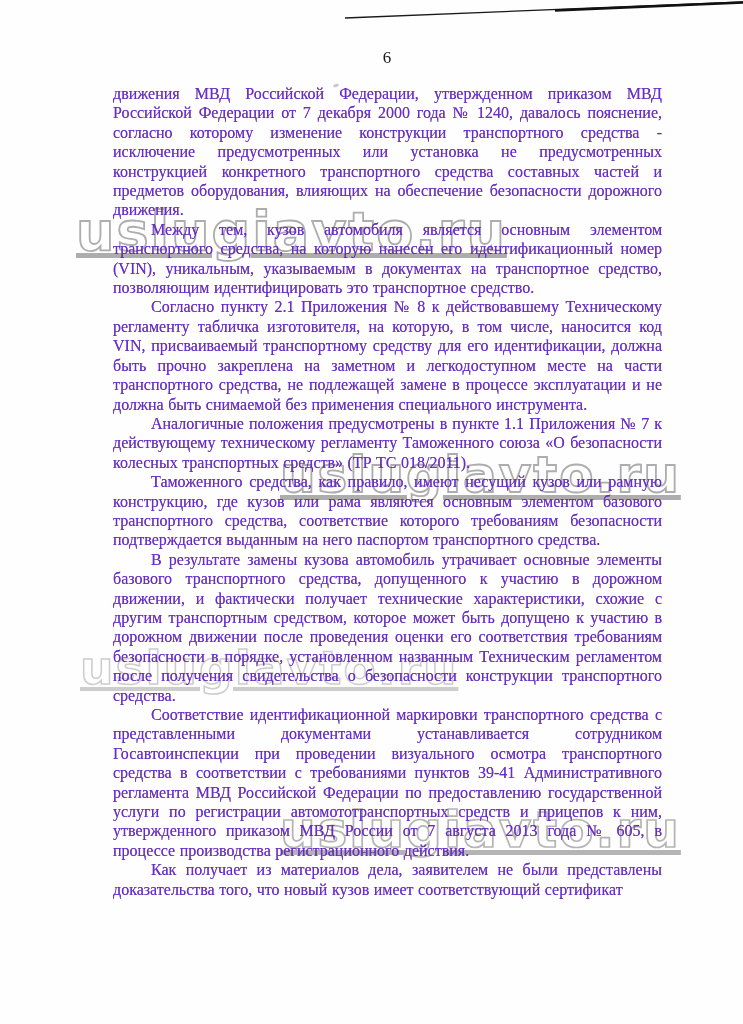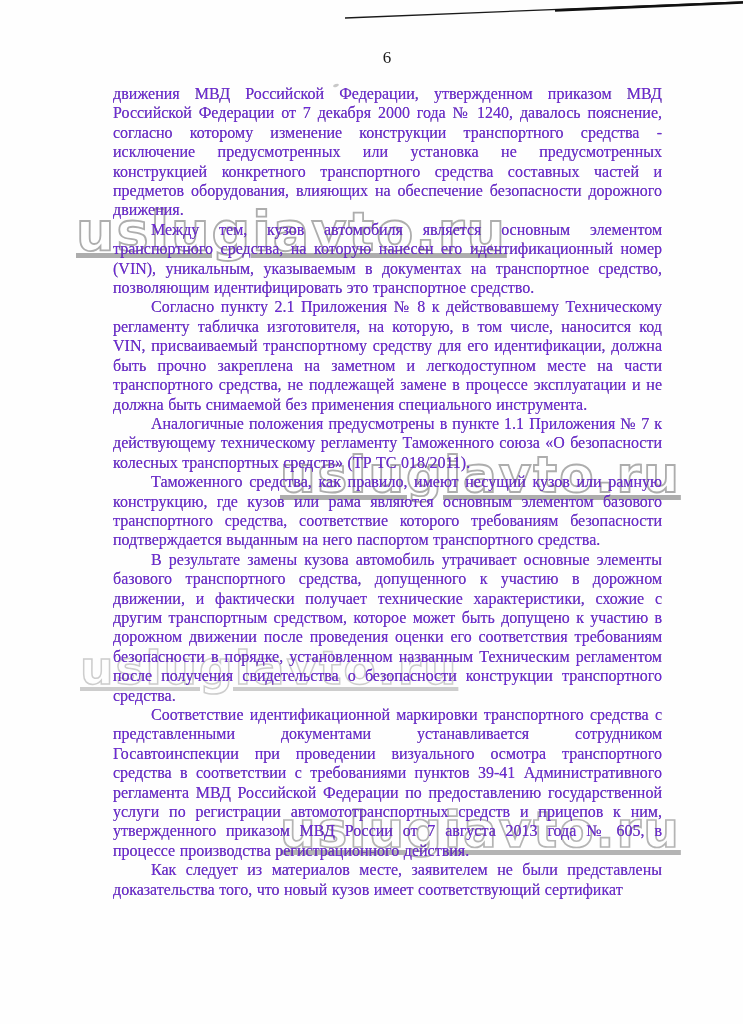--- a/index.html
+++ b/index.html
@@ -97,16 +97,16 @@
   <div class="watermark wm-4">uslugiavto.ru</div>
 
   <div class="text-block">
     <p class="no-indent">движения МВД Российской Федерации, утвержденном приказом МВД Российской Федерации от 7 декабря 2000 года № 1240, давалось пояснение, согласно которому изменение конструкции транспортного средства - исключение предусмотренных или установка не предусмотренных конструкцией конкретного транспортного средства составных частей и предметов оборудования, влияющих на обеспечение безопасности дорожного движения.</p>
     <p>Между тем, кузов автомобиля является основным элементом транспортного средства, на которую нанесен его идентификационный номер (VIN), уникальным, указываемым в документах на транспортное средство, позволяющим идентифицировать это транспортное средство.</p>
     <p>Согласно пункту 2.1 Приложения № 8 к действовавшему Техническому регламенту табличка изготовителя, на которую, в том числе, наносится код VIN, присваиваемый транспортному средству для его идентификации, должна быть прочно закреплена на заметном и легкодоступном месте на части транспортного средства, не подлежащей замене в процессе эксплуатации и не должна быть снимаемой без применения специального инструмента.</p>
     <p>Аналогичные положения предусмотрены в пункте 1.1 Приложения №  7 к действующему техническому регламенту Таможенного союза «О безопасности колесных транспортных средств» (ТР ТС 018/2011).</p>
     <p>Таможенного средства, как правило, имеют несущий кузов или рамную конструкцию, где кузов или рама являются основным элементом базового транспортного средства, соответствие которого требованиям безопасности подтверждается выданным на него паспортом транспортного средства.</p>
     <p>В результате замены кузова автомобиль утрачивает основные элементы базового транспортного средства, допущенного к участию в дорожном движении, и фактически получает технические характеристики, схожие с другим транспортным средством, которое может быть допущено к участию в дорожном движении после проведения оценки его соответствия требованиям безопасности в порядке, установленном названным Техническим регламентом после получения свидетельства о безопасности конструкции транспортного средства.</p>
     <p>Соответствие идентификационной маркировки транспортного средства с представленными документами устанавливается сотрудником Госавтоинспекции при проведении визуального осмотра транспортного средства в соответствии с требованиями пунктов 39-41 Административного регламента МВД Российской Федерации по предоставлению государственной услуги по регистрации автомототранспортных средств и прицепов к ним, утвержденного приказом МВД России от 7 августа 2013 года № 605, в процессе производства регистрационного действия.</p>
-    <p>Как следует из материалов месте, заявителем не были представлены доказательства того, что новый кузов имеет соответствующий сертификат</p>
+    <p>Как получает из материалов дела, заявителем не были представлены доказательства того, что новый кузов имеет соответствующий сертификат</p>
   </div>
 
 </div>
 
 </body></html>

